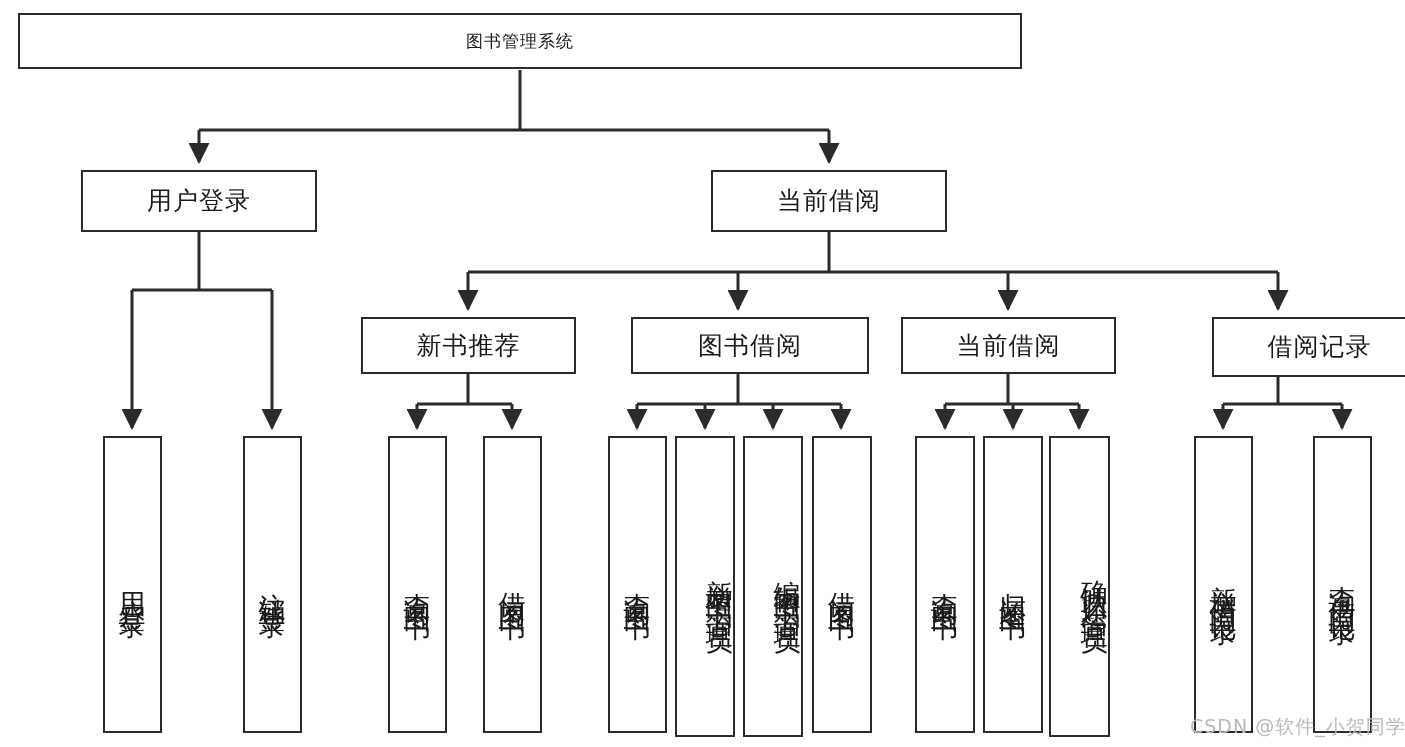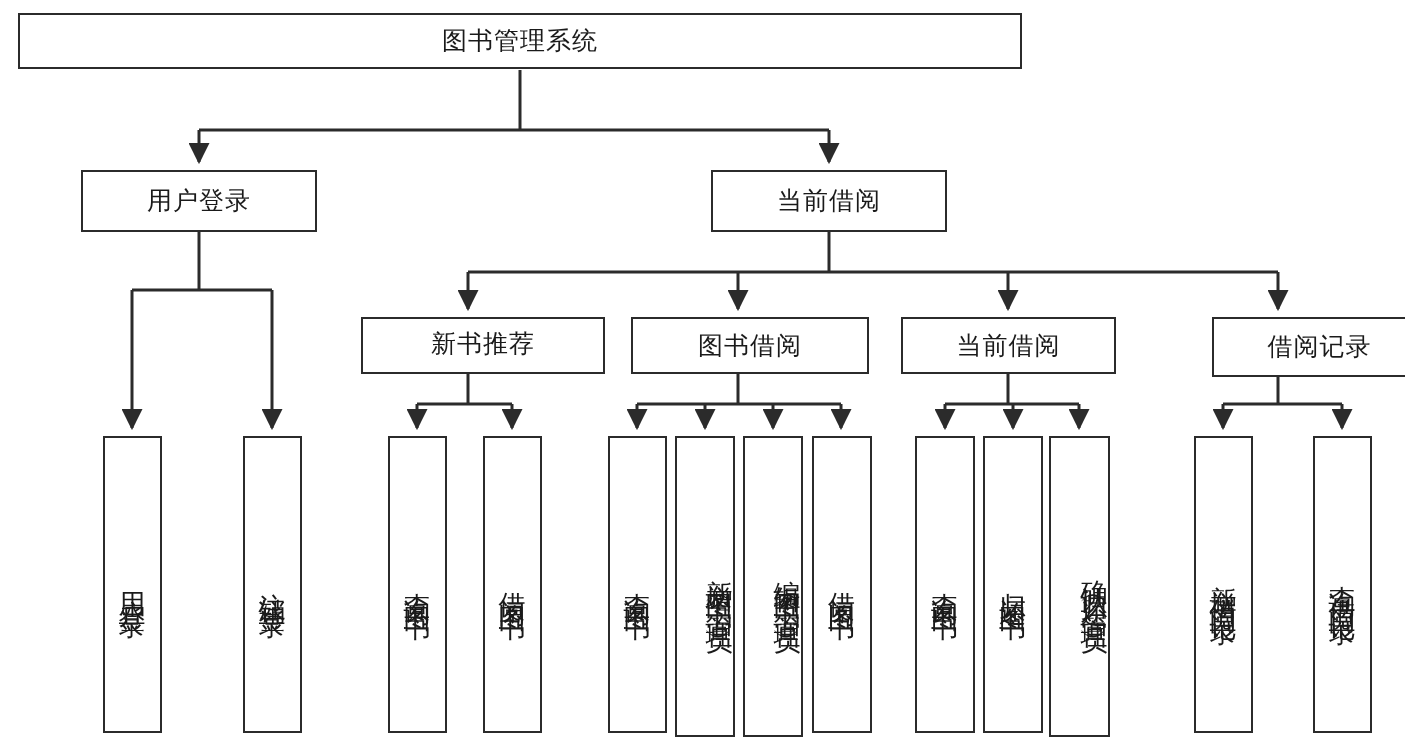--- a/index.html
+++ b/index.html
@@ -35,21 +35,21 @@
     align-items: center;
     justify-content: center;
     color: #1a1a1a;
   }
   .node-h {
     font-size: 25px;
     letter-spacing: 1px;
     line-height: 1.1;
   }
   .node-root {
-    font-size: 25px;
+    font-size: 17px;
   }
   .node-v {
     writing-mode: vertical-rl;
     text-orientation: upright;
     align-items: flex-start;
     justify-content: center;
     font-size: 27px;
     letter-spacing: 7px;
     line-height: 1;
     padding-top: 6px;
@@ -121,21 +121,21 @@
       <path d="M 1223 404 L 1223 428" marker-end="url(#arrow)"></path>
       <path d="M 1342 404 L 1342 428" marker-end="url(#arrow)"></path>
     </g>
   </svg>
 
   <div class="node node-h node-root" style="left:18px; top:13px; width:1004px; height:56px;">图书管理系统</div>
 
   <div class="node node-h" style="left:81px; top:170px; width:236px; height:62px;">用户登录</div>
   <div class="node node-h" style="left:711px; top:170px; width:236px; height:62px;">当前借阅</div>
 
-  <div class="node node-h" style="left:361px; top:317px; width:244px; height:57px;font-family:Liberation Mono, monospace;">新书推荐</div>
+  <div class="node node-h" style="left:361px; top:317px; width:215px; height:57px;">新书推荐</div>
   <div class="node node-h" style="left:631px; top:317px; width:238px; height:57px;">图书借阅</div>
   <div class="node node-h" style="left:901px; top:317px; width:215px; height:57px;">当前借阅</div>
   <div class="node node-h" style="left:1212px; top:317px; width:215px; height:60px;">借阅记录</div>
 
   <div class="node node-v vcenter" style="left:103px; top:436px; width:59px; height:297px;">用户登录</div>
   <div class="node node-v vcenter" style="left:243px; top:436px; width:59px; height:297px;">注销登录</div>
 
   <div class="node node-v vcenter" style="left:388px; top:436px; width:59px; height:297px;">查询图书</div>
   <div class="node node-v vcenter" style="left:483px; top:436px; width:59px; height:297px;">借阅图书</div>
 
@@ -144,14 +144,15 @@
   <div class="node node-v" style="left:743px; top:436px; width:60px; height:301px;">编辑图书（管理员）</div>
   <div class="node node-v vcenter" style="left:812px; top:436px; width:60px; height:297px;">借阅图书</div>
 
   <div class="node node-v vcenter" style="left:915px; top:436px; width:60px; height:297px;">查询图书</div>
   <div class="node node-v vcenter" style="left:983px; top:436px; width:60px; height:297px;">归还图书</div>
   <div class="node node-v" style="left:1049px; top:436px; width:61px; height:301px;">确认归还（管理员）</div>
 
   <div class="node node-v vcenter" style="left:1194px; top:436px; width:59px; height:297px;">新增借阅记录</div>
   <div class="node node-v vcenter" style="left:1313px; top:436px; width:59px; height:297px;">查询借阅记录</div>
 
+  <div class="watermark" style="left:1190px; top:714px;">CSDN @软件_小贺同学</div>
 
 </div>
 
 </body></html>

